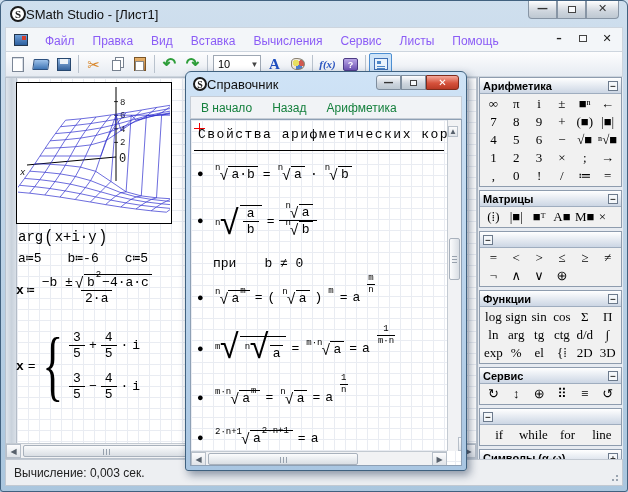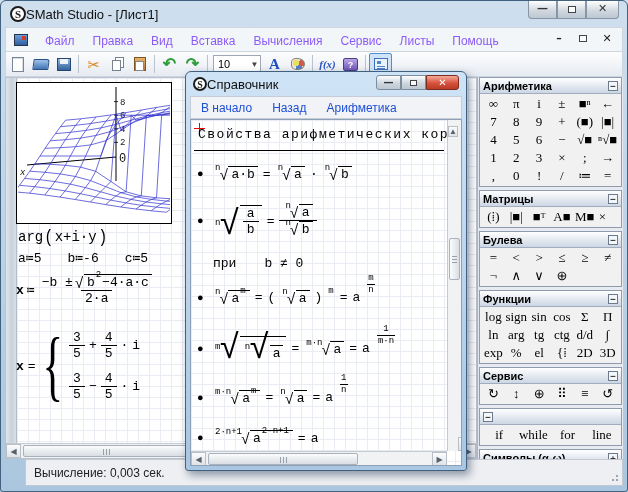--- a/index.html
+++ b/index.html
@@ -103,42 +103,42 @@
   .phead { height:16px; background:linear-gradient(#ffffff,#ccd6e4); border-bottom:1px solid #9fadbf;
            display:flex; align-items:center; font-size:11px; font-weight:bold; color:#000; padding:0 3px; }
   .phead .pt { flex:1; letter-spacing:0; }
   .pbox { width:10px; height:10px; border:1px solid #6c7a8c; background:#f4f7fa; font:bold 9px/8px "DejaVu Sans Mono",monospace; text-align:center; color:#333; }
   .pgrid { display:grid; padding:1px 2px; }
   .pbtn { height:18px; display:flex; align-items:center; justify-content:center;
           font-family:"Liberation Serif",serif; font-size:13px; color:#000; }
 
   
   .statusbar { position:absolute; left:4px; right:4px; bottom:5px; height:27px; background:#edeff2;
-               border:1px solid #c2c9d2; font-size:12px; color:#222; display:flex; align-items:center; padding-left:8px;margin-left:20px; }
+               border:1px solid #c2c9d2; font-size:12px; color:#222; display:flex; align-items:center; padding-left:8px; }
   .grip { position:absolute; right:3px; bottom:3px; width:10px; height:10px;
           background:radial-gradient(circle at 8px 8px,#9aa4b0 1.2px,transparent 1.3px),
                      radial-gradient(circle at 8px 4px,#9aa4b0 1.2px,transparent 1.3px),
                      radial-gradient(circle at 4px 8px,#9aa4b0 1.2px,transparent 1.3px); }
 
   
   .dialog { position:absolute; left:184px; top:70px; width:282px; height:400px; z-index:50;
             background:linear-gradient(#cfe3f6,#a9c6e2); border:1px solid #3f617f; border-radius:6px 6px 3px 3px;
             box-shadow:3px 4px 8px rgba(20,40,70,.45); }
   .dtitle { height:24px; display:flex; align-items:center; }
   .dtitle .slogo { width:14px; height:14px; margin-left:7px; font:bold 10px/11px "Liberation Serif",serif; }
   .dtitle .wtitle { font-size:13px; }
   .dbtns { position:absolute; right:7px; top:3px; display:flex; }
   .db { width:25px; height:15px; background:linear-gradient(#fdfdfe,#ccd4dd 60%,#bcc7d1); border:1px solid #7e8d9d;
         text-align:center; font:bold 10px/13px "DejaVu Sans",sans-serif; color:#333; }
   .db:first-child{ border-radius:3px 0 0 3px; }
   .db.close { width:33px; background:linear-gradient(#f5a99b,#d6523c 55%,#b93a26); color:#fff; border-color:#7e2c1d; border-radius:0 3px 3px 0; }
   .db .sq { width:7px; height:6px; margin-top:3px; }
   .dmenu { position:absolute; left:4px; right:4px; top:24px; height:23px; background:#f1f3f6;
            border:1px solid #c6cdd6; border-bottom:1px solid #c6cdd6; display:flex; align-items:center; }
-  .dmi { font-size:12px; color:#1d4ed8; padding:3px 10px; }
+  .dmi { font-size:12px; color:#15803d; padding:3px 10px; }
   .dcontent { position:absolute; left:4px; right:4px; top:47px; bottom:4px; background:
       linear-gradient(#e9ecf2 1px, transparent 1px), linear-gradient(90deg,#e9ecf2 1px, transparent 1px);
       background-size:11px 11px; background-color:#fff; border:1px solid #8ea0b5; overflow:hidden; }
   .redcross { position:absolute; left:3px; top:3px; width:11px; height:11px; }
   .redcross::before { content:""; position:absolute; left:5px; top:0; width:1px; height:11px; background:#e00; }
   .redcross::after { content:""; position:absolute; top:5px; left:0; height:1px; width:11px; background:#e00; }
   .dheading { position:absolute; left:7px; top:7px; font-family:"Liberation Mono",monospace; font-size:13px; letter-spacing:1.5px; color:#000; white-space:nowrap; }
   .dhr { position:absolute; left:3px; top:30px; width:250px; height:1px; background:#000; }
 
   .dform { position:absolute; left:6px; display:flex; align-items:center; font-family:"Liberation Mono",monospace; font-size:13px; }
@@ -414,21 +414,20 @@
         <span class="pbtn">(⁞)</span>
         <span class="pbtn">|■|</span>
         <span class="pbtn">■ᵀ</span>
         <span class="pbtn">A■</span>
         <span class="pbtn">M■</span>
         <span class="pbtn">×⃗</span>
       </div>
     </div>
     <div class="panel">
       <div class="phead">
-        <span class="pt">Булева</span>
         <span class="pbox">−</span>
       </div>
       <div class="pgrid" style="grid-template-columns: repeat(6, 1fr);">
         <span class="pbtn">=</span>
         <span class="pbtn">&lt;</span>
         <span class="pbtn">&gt;</span>
         <span class="pbtn">≤</span>
         <span class="pbtn">≥</span>
         <span class="pbtn">≠</span>
         <span class="pbtn">¬</span>

